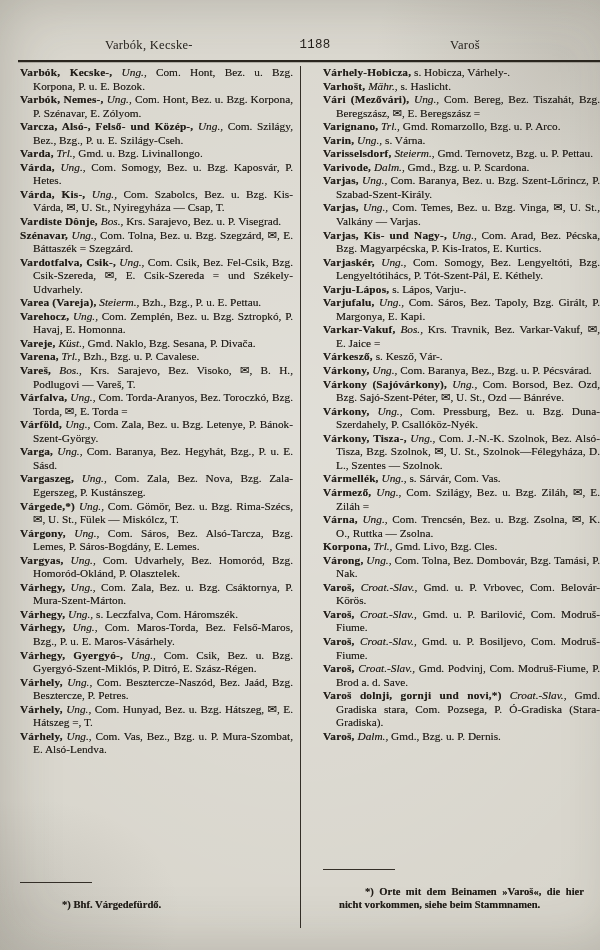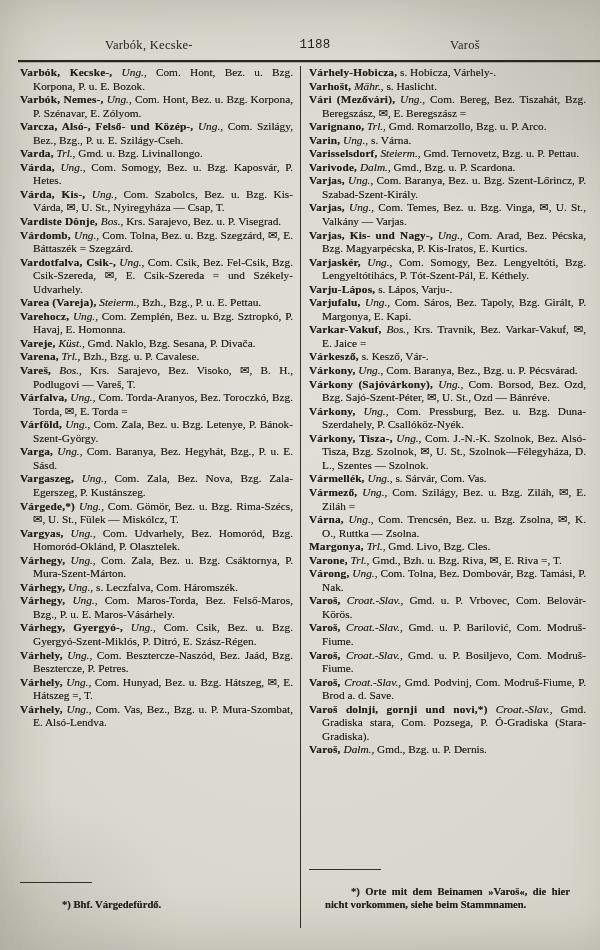--- a/index.html
+++ b/index.html
@@ -37,21 +37,21 @@
   }
   
   .column{
     position:absolute;top:66px;height:862px;
     display:flex;flex-direction:column;
     font-size:11.3px;line-height:13.55px;
     text-align:justify;
     text-shadow:0 0 0.5px rgba(30,25,20,0.55);
   }
   .column.left{left:20px;width:273px;}
-  .column.right{left:309px;width:277px;}
+  .column.right{left:323px;width:277px;}
   .entry{
     margin:0;padding-left:13px;text-indent:-13px;
   }
   .entry .head{font-weight:bold;letter-spacing:0.2px;}
   .entry .tag{font-style:italic;}
   .footnote-block{margin-top:auto;padding-top:2px;}
   .fn-rule{width:72px;height:1px;background:#332e27;margin:0 0 9px 0;}
   .footnote{
     margin:16px;font-size:10.6px;line-height:12.8px;
     padding-left:0;text-indent:26px;text-align:justify;font-weight:bold;
@@ -73,32 +73,33 @@
 
   <div class="column left">
     <div>
         <p class="entry"><span class="head">Varbók, Kecske-,</span><span class="tag"> Ung.,</span><span> Com. Hont, Bez. u. Bzg. Korpona, P. u. E. Bozok.</span></p>
         <p class="entry"><span class="head">Varbók, Nemes-,</span><span class="tag"> Ung.,</span><span> Com. Hont, Bez. u. Bzg. Korpona, P. Szénavar, E. Zólyom.</span></p>
         <p class="entry"><span class="head">Varcza, Alsó-, Felső- und Közép-,</span><span class="tag"> Ung.,</span><span> Com. Szilágy, Bez., Bzg., P. u. E. Szilágy-Cseh.</span></p>
         <p class="entry"><span class="head">Varda,</span><span class="tag"> Trl.,</span><span> Gmd. u. Bzg. Livinallongo.</span></p>
         <p class="entry"><span class="head">Várda,</span><span class="tag"> Ung.,</span><span> Com. Somogy, Bez. u. Bzg. Kaposvár, P. Hetes.</span></p>
         <p class="entry"><span class="head">Várda, Kis-,</span><span class="tag"> Ung.,</span><span> Com. Szabolcs, Bez. u. Bzg. Kis-Várda, ✉, U. St., Nyiregyháza — Csap, T.</span></p>
         <p class="entry"><span class="head">Vardiste Dônje,</span><span class="tag"> Bos.,</span><span> Krs. Sarajevo, Bez. u. P. Visegrad.</span></p>
-        <p class="entry"><span class="head">Várdomb,</span><span class="tag"> Ung.,</span><span> Com. Tolna, Bez. u. Bzg. Szegzárd, ✉, E. Báttaszék = Szegzárd.</span></p>
+        <p class="entry"><span class="head">Szénavar,</span><span class="tag"> Ung.,</span><span> Com. Tolna, Bez. u. Bzg. Szegzárd, ✉, E. Báttaszék = Szegzárd.</span></p>
         <p class="entry"><span class="head">Vardotfalva, Csik-,</span><span class="tag"> Ung.,</span><span> Com. Csik, Bez. Fel-Csik, Bzg. Csik-Szereda, ✉, E. Csik-Szereda = und Székely-Udvarhely.</span></p>
         <p class="entry"><span class="head">Varea (Vareja),</span><span class="tag"> Steierm.,</span><span> Bzh., Bzg., P. u. E. Pettau.</span></p>
         <p class="entry"><span class="head">Varehocz,</span><span class="tag"> Ung.,</span><span> Com. Zemplén, Bez. u. Bzg. Sztropkó, P. Havaj, E. Homonna.</span></p>
         <p class="entry"><span class="head">Vareje,</span><span class="tag"> Küst.,</span><span> Gmd. Naklo, Bzg. Sesana, P. Divača.</span></p>
         <p class="entry"><span class="head">Varena,</span><span class="tag"> Trl.,</span><span> Bzh., Bzg. u. P. Cavalese.</span></p>
         <p class="entry"><span class="head">Vareš,</span><span class="tag"> Bos.,</span><span> Krs. Sarajevo, Bez. Visoko, ✉, B. H., Podlugovi — Vareš, T.</span></p>
         <p class="entry"><span class="head">Várfalva,</span><span class="tag"> Ung.,</span><span> Com. Torda-Aranyos, Bez. Toroczkó, Bzg. Torda, ✉, E. Torda =</span></p>
         <p class="entry"><span class="head">Várföld,</span><span class="tag"> Ung.,</span><span> Com. Zala, Bez. u. Bzg. Letenye, P. Bánok-Szent-György.</span></p>
         <p class="entry"><span class="head">Varga,</span><span class="tag"> Ung.,</span><span> Com. Baranya, Bez. Hegyhát, Bzg., P. u. E. Sásd.</span></p>
         <p class="entry"><span class="head">Vargaszeg,</span><span class="tag"> Ung.,</span><span> Com. Zala, Bez. Nova, Bzg. Zala-Egerszeg, P. Kustánszeg.</span></p>
         <p class="entry"><span class="head">Várgede,*)</span><span class="tag"> Ung.,</span><span> Com. Gömör, Bez. u. Bzg. Rima-Szécs, ✉, U. St., Fülek — Miskólcz, T.</span></p>
+        <p class="entry"><span class="head">Várgony,</span><span class="tag"> Ung.,</span><span> Com. Sáros, Bez. Alsó-Tarcza, Bzg. Lemes, P. Sáros-Bogdány, E. Lemes.</span></p>
         <p class="entry"><span class="head">Vargyas,</span><span class="tag"> Ung.,</span><span> Com. Udvarhely, Bez. Homoród, Bzg. Homoród-Oklánd, P. Olasztelek.</span></p>
         <p class="entry"><span class="head">Várhegy,</span><span class="tag"> Ung.,</span><span> Com. Zala, Bez. u. Bzg. Csáktornya, P. Mura-Szent-Márton.</span></p>
         <p class="entry"><span class="head">Várhegy,</span><span class="tag"> Ung.,</span><span> s. Leczfalva, Com. Háromszék.</span></p>
         <p class="entry"><span class="head">Várhegy,</span><span class="tag"> Ung.,</span><span> Com. Maros-Torda, Bez. Felső-Maros, Bzg., P. u. E. Maros-Vásárhely.</span></p>
         <p class="entry"><span class="head">Várhegy, Gyergyó-,</span><span class="tag"> Ung.,</span><span> Com. Csik, Bez. u. Bzg. Gyergyó-Szent-Miklós, P. Ditró, E. Szász-Régen.</span></p>
         <p class="entry"><span class="head">Várhely,</span><span class="tag"> Ung.,</span><span> Com. Besztercze-Naszód, Bez. Jaád, Bzg. Besztercze, P. Petres.</span></p>
         <p class="entry"><span class="head">Várhely,</span><span class="tag"> Ung.,</span><span> Com. Hunyad, Bez. u. Bzg. Hátszeg, ✉, E. Hátszeg =, T.</span></p>
         <p class="entry"><span class="head">Várhely,</span><span class="tag"> Ung.,</span><span> Com. Vas, Bez., Bzg. u. P. Mura-Szombat, E. Alsó-Lendva.</span></p>
       </div>
     <div class="footnote-block">
@@ -124,22 +125,21 @@
         <p class="entry"><span class="head">Varjufalu,</span><span class="tag"> Ung.,</span><span> Com. Sáros, Bez. Tapoly, Bzg. Girált, P. Margonya, E. Kapi.</span></p>
         <p class="entry"><span class="head">Varkar-Vakuf,</span><span class="tag"> Bos.,</span><span> Krs. Travnik, Bez. Varkar-Vakuf, ✉, E. Jaice =</span></p>
         <p class="entry"><span class="head">Várkesző,</span><span> s. Kesző, Vár-.</span></p>
         <p class="entry"><span class="head">Várkony,</span><span class="tag"> Ung.,</span><span> Com. Baranya, Bez., Bzg. u. P. Pécsvárad.</span></p>
         <p class="entry"><span class="head">Várkony (Sajóvárkony),</span><span class="tag"> Ung.,</span><span> Com. Borsod, Bez. Ozd, Bzg. Sajó-Szent-Péter, ✉, U. St., Ozd — Bánréve.</span></p>
         <p class="entry"><span class="head">Várkony,</span><span class="tag"> Ung.,</span><span> Com. Pressburg, Bez. u. Bzg. Duna-Szerdahely, P. Csallóköz-Nyék.</span></p>
         <p class="entry"><span class="head">Várkony, Tisza-,</span><span class="tag"> Ung.,</span><span> Com. J.-N.-K. Szolnok, Bez. Alsó-Tisza, Bzg. Szolnok, ✉, U. St., Szolnok—Félegyháza, D. L., Szentes — Szolnok.</span></p>
         <p class="entry"><span class="head">Vármellék,</span><span class="tag"> Ung.,</span><span> s. Sárvár, Com. Vas.</span></p>
         <p class="entry"><span class="head">Vármező,</span><span class="tag"> Ung.,</span><span> Com. Szilágy, Bez. u. Bzg. Ziláh, ✉, E. Ziláh =</span></p>
         <p class="entry"><span class="head">Várna,</span><span class="tag"> Ung.,</span><span> Com. Trencsén, Bez. u. Bzg. Zsolna, ✉, K. O., Ruttka — Zsolna.</span></p>
-        <p class="entry"><span class="head">Margonya,</span><span class="tag"> Trl.,</span><span> Gmd. Livo, Bzg. Cles.</span></p>
-        <p class="entry"><span class="head">Varone,</span><span class="tag"> Trl.,</span><span> Gmd., Bzh. u. Bzg. Riva, ✉, E. Riva =, T.</span></p>
+        <p class="entry"><span class="head">Korpona,</span><span class="tag"> Trl.,</span><span> Gmd. Livo, Bzg. Cles.</span></p>
         <p class="entry"><span class="head">Várong,</span><span class="tag"> Ung.,</span><span> Com. Tolna, Bez. Dombovár, Bzg. Tamási, P. Nak.</span></p>
         <p class="entry"><span class="head">Varoš,</span><span class="tag"> Croat.-Slav.,</span><span> Gmd. u. P. Vrbovec, Com. Belovár-Körös.</span></p>
         <p class="entry"><span class="head">Varoš,</span><span class="tag"> Croat.-Slav.,</span><span> Gmd. u. P. Barilović, Com. Modruš-Fiume.</span></p>
         <p class="entry"><span class="head">Varoš,</span><span class="tag"> Croat.-Slav.,</span><span> Gmd. u. P. Bosiljevo, Com. Modruš-Fiume.</span></p>
         <p class="entry"><span class="head">Varoš,</span><span class="tag"> Croat.-Slav.,</span><span> Gmd. Podvinj, Com. Modruš-Fiume, P. Brod a. d. Save.</span></p>
         <p class="entry"><span class="head">Varoš dolnji, gornji und novi,*)</span><span class="tag"> Croat.-Slav.,</span><span> Gmd. Gradiska stara, Com. Pozsega, P. Ó-Gradiska (Stara-Gradiska).</span></p>
         <p class="entry"><span class="head">Varoš,</span><span class="tag"> Dalm.,</span><span> Gmd., Bzg. u. P. Dernis.</span></p>
       </div>
     <div class="footnote-block">
       <div class="fn-rule"></div>

